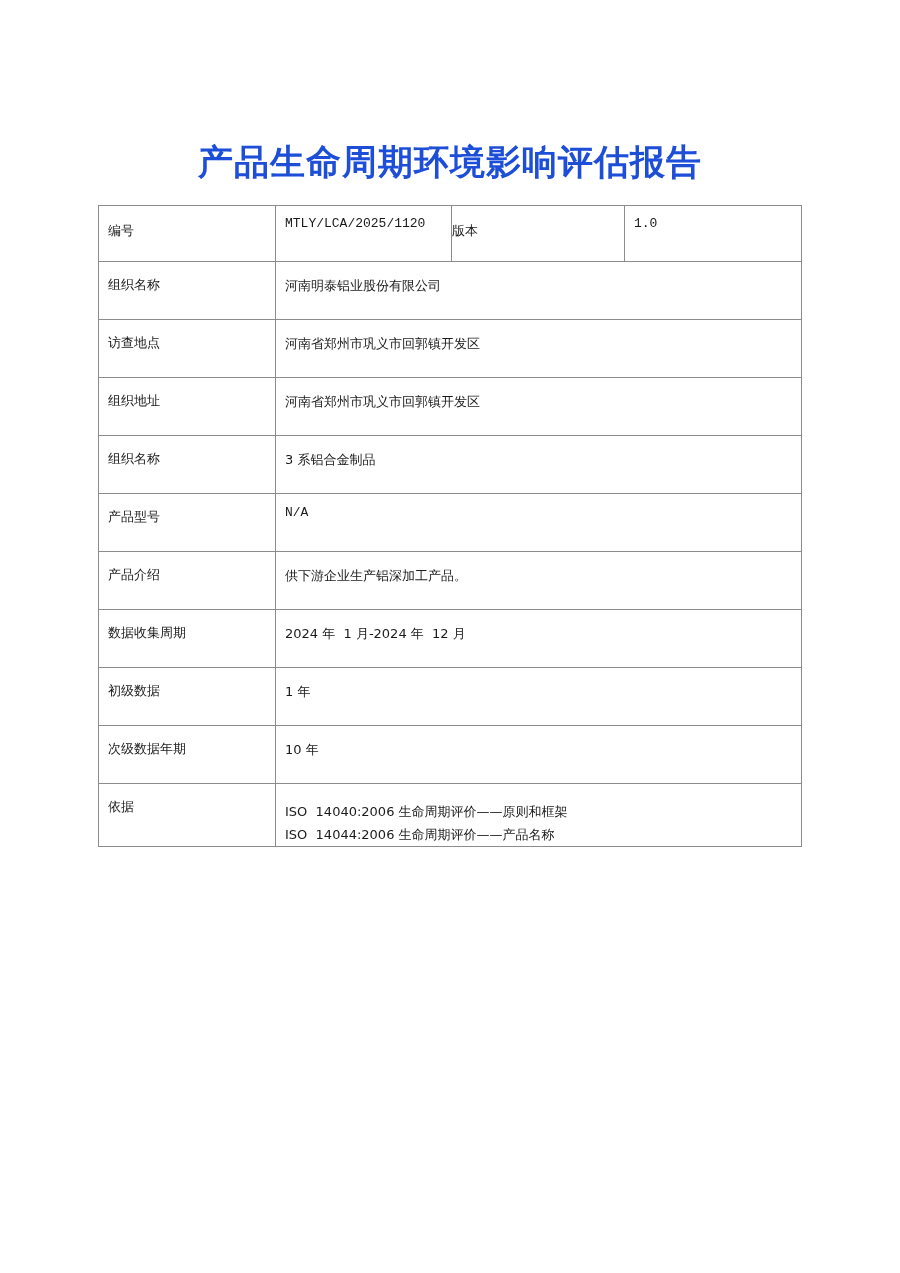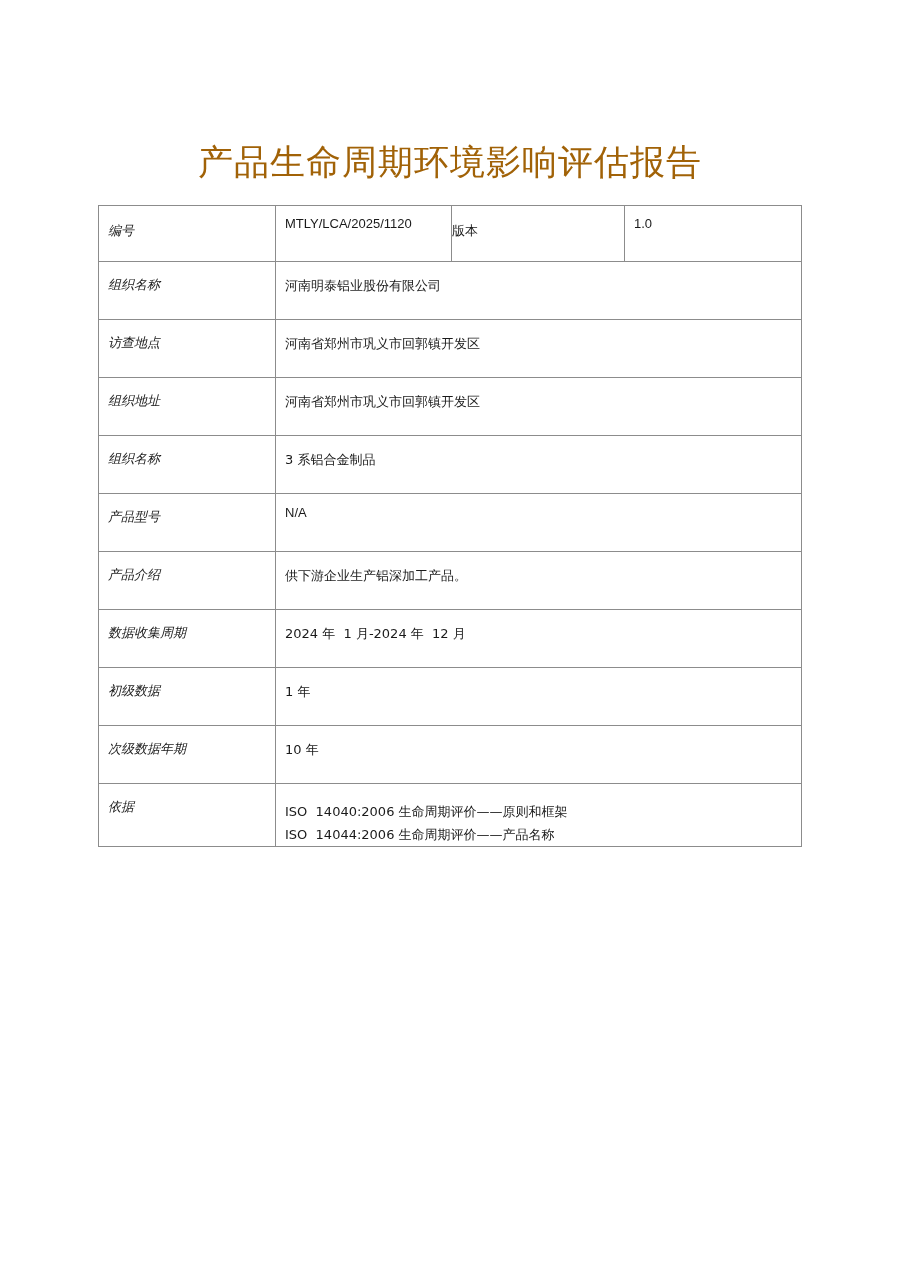--- a/index.html
+++ b/index.html
@@ -1,26 +1,26 @@
 <!DOCTYPE html>
 <html><head>
 <meta charset="utf-8">
 <style>
   html, body { margin: 0; padding: 0; background: #ffffff; }
   body { width: 900px; height: 1273px; position: relative; overflow: hidden;
          font-family: "DejaVu Sans", "Liberation Sans", sans-serif; color: #1a1a1a; }
   .title { position: absolute; top: 116px; left: 0; width: 900px; text-align: center;
-           font-size: 35px; color: #a16207; letter-spacing: 1px; font-weight: normal; }
+           font-size: 35px; color: #1d4ed8; letter-spacing: 1px; font-weight: bold; }
   table.info { position: absolute; top: 205px; left: 98px; width: 703px;
                border-collapse: collapse; table-layout: fixed; }
   table.info td { border: 1px solid #8c8c8c; vertical-align: top; padding: 0;
                   font-size: 13px; line-height: 18px; }
-  td.label { padding: 13px 0 0 9px !important; font-style: italic; }
+  td.label { padding: 13px 0 0 9px !important; }
   td.value { padding: 11px 0 0 9px !important; }
-  .serif { font-family: Liberation Sans, sans-serif; }
+  .serif { font-family: Liberation Mono, monospace; }
   tr.r0 td { height: 39px; }
   tr.r0 td.label, tr.r0 td.vlabel { padding-top: 16px !important; }
   tr.r0 td.value { padding-top: 9px !important; }
   tr.row td { height: 58px; box-sizing: border-box; }
   tr.row td.label { padding-top: 14px !important; }
   tr.row td.value { padding-top: 15px !important; }
   tr.last td.value { padding-top: 16px !important; line-height: 23px; }
   td.vlabel { padding: 16px 0 0 7px; }
 </style>
 </head>

